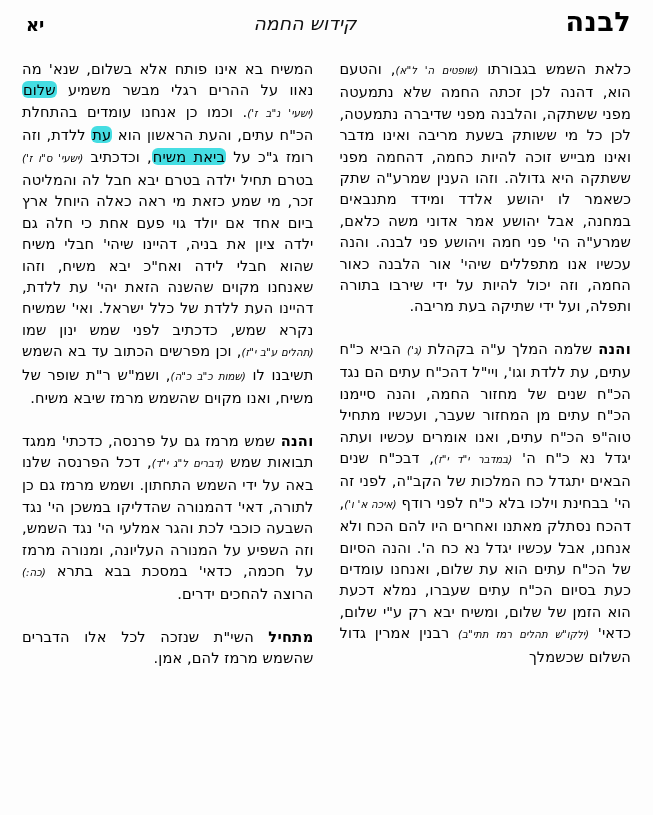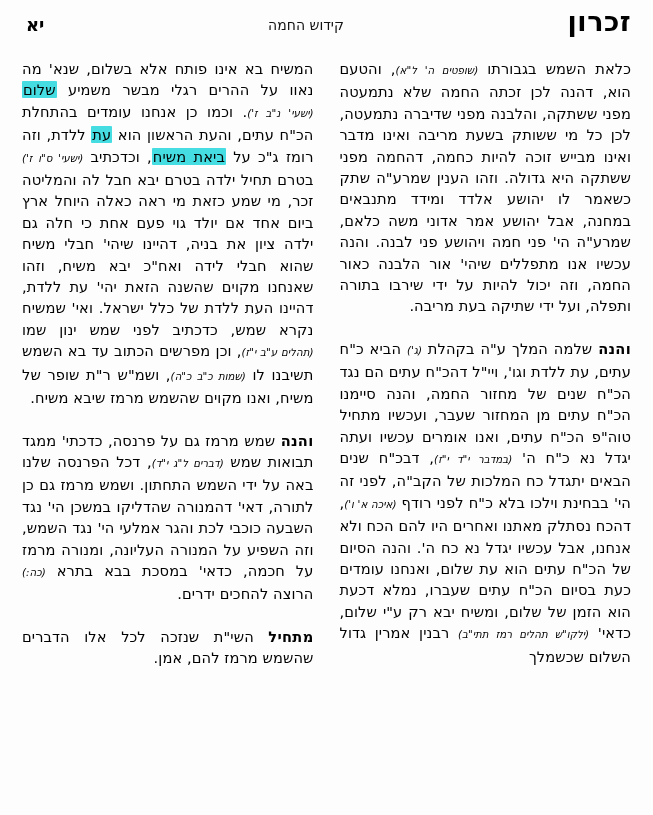--- a/index.html
+++ b/index.html
@@ -40,26 +40,27 @@
 
   .header-main {
     font-size: 27px;
     font-weight: bold;
     letter-spacing: 0.5px;
     color: #000;
     line-height: 1;
   }
 
   .header-center {
-    font-size: 14px;
+    font-size: 19px;
     font-weight: normal;
     color: #111;
     letter-spacing: 0px;
     line-height: 1;
     transform: translateY(-1px);
+    font-style: italic;
   }
 
   .header-folio {
     font-size: 18px;
     font-weight: bold;
     color: #000;
     line-height: 1;
     text-align: right;
   }
 
@@ -109,39 +110,39 @@
   
   .opener {
     font-weight: bold;
     letter-spacing: 0.3px;
   }
 
   
   .hl {
     background: #45dde2;
     padding: 0 1px;
-    border-radius: 1px;
+    border-radius: 6px;
   }
 
   
   .cite {
     font-size: 10.3px;
     letter-spacing: 0px;
     color: #000;
     font-style: italic;
     white-space: nowrap;
   }
 </style>
 </head>
 <body>
 
 <div id="page" style="background: rgb(253, 253, 253);">
 
   <div class="page-header">
-    <div class="header-main">זכרון</div>
+    <div class="header-main">לבנה</div>
     <div class="header-center">קידוש החמה</div>
     <div class="header-folio">יא</div>
   </div>
 
   <div class="columns">
 
     <div class="col col-right" id="col-right">
         <div class="para" id="r-p1"><span>כלאת השמש בגבורתו </span><span class="cite">(שופטים ה' ל"א)</span><span>, והטעם הוא, דהנה לכן זכתה החמה שלא נתמעטה מפני ששתקה, והלבנה מפני שדיברה נתמעטה, לכן כל מי ששותק בשעת מריבה ואינו מדבר ואינו מבייש זוכה להיות כחמה, דהחמה מפני ששתקה היא גדולה. וזהו הענין שמרע"ה שתק כשאמר לו יהושע אלדד ומידד מתנבאים במחנה, אבל יהושע אמר אדוני משה כלאם, שמרע"ה הי' פני חמה ויהושע פני לבנה. והנה עכשיו אנו מתפללים שיהי' אור הלבנה כאור החמה, וזה יכול להיות על ידי שירבו בתורה ותפלה, ועל ידי שתיקה בעת מריבה.</span></div>
         <div class="gap"></div>
         <div class="para" id="r-p2"><span class="opener">והנה</span><span> שלמה המלך ע"ה בקהלת </span><span class="cite">(ג')</span><span> הביא כ"ח עתים, עת ללדת וגו', ויי"ל דהכ"ח עתים הם נגד הכ"ח שנים של מחזור החמה, והנה סיימנו הכ"ח עתים מן המחזור שעבר, ועכשיו מתחיל טוה"פ הכ"ח עתים, ואנו אומרים עכשיו ועתה יגדל נא כ"ח ה' </span><span class="cite">(במדבר י"ד י"ז)</span><span>, דבכ"ח שנים הבאים יתגדל כח המלכות של הקב"ה, לפני זה הי' בבחינת וילכו בלא כ"ח לפני רודף </span><span class="cite">(איכה א' ו')</span><span>, דהכח נסתלק מאתנו ואחרים היו להם הכח ולא אנחנו, אבל עכשיו יגדל נא כח ה'. והנה הסיום של הכ"ח עתים הוא עת שלום, ואנחנו עומדים כעת בסיום הכ"ח עתים שעברו, נמלא דכעת הוא הזמן של שלום, ומשיח יבא רק ע"י שלום, כדאי' </span><span class="cite">(ילקו"ש תהלים רמז תתי"ב)</span><span> רבנין אמרין גדול השלום שכשמלך</span></div>

